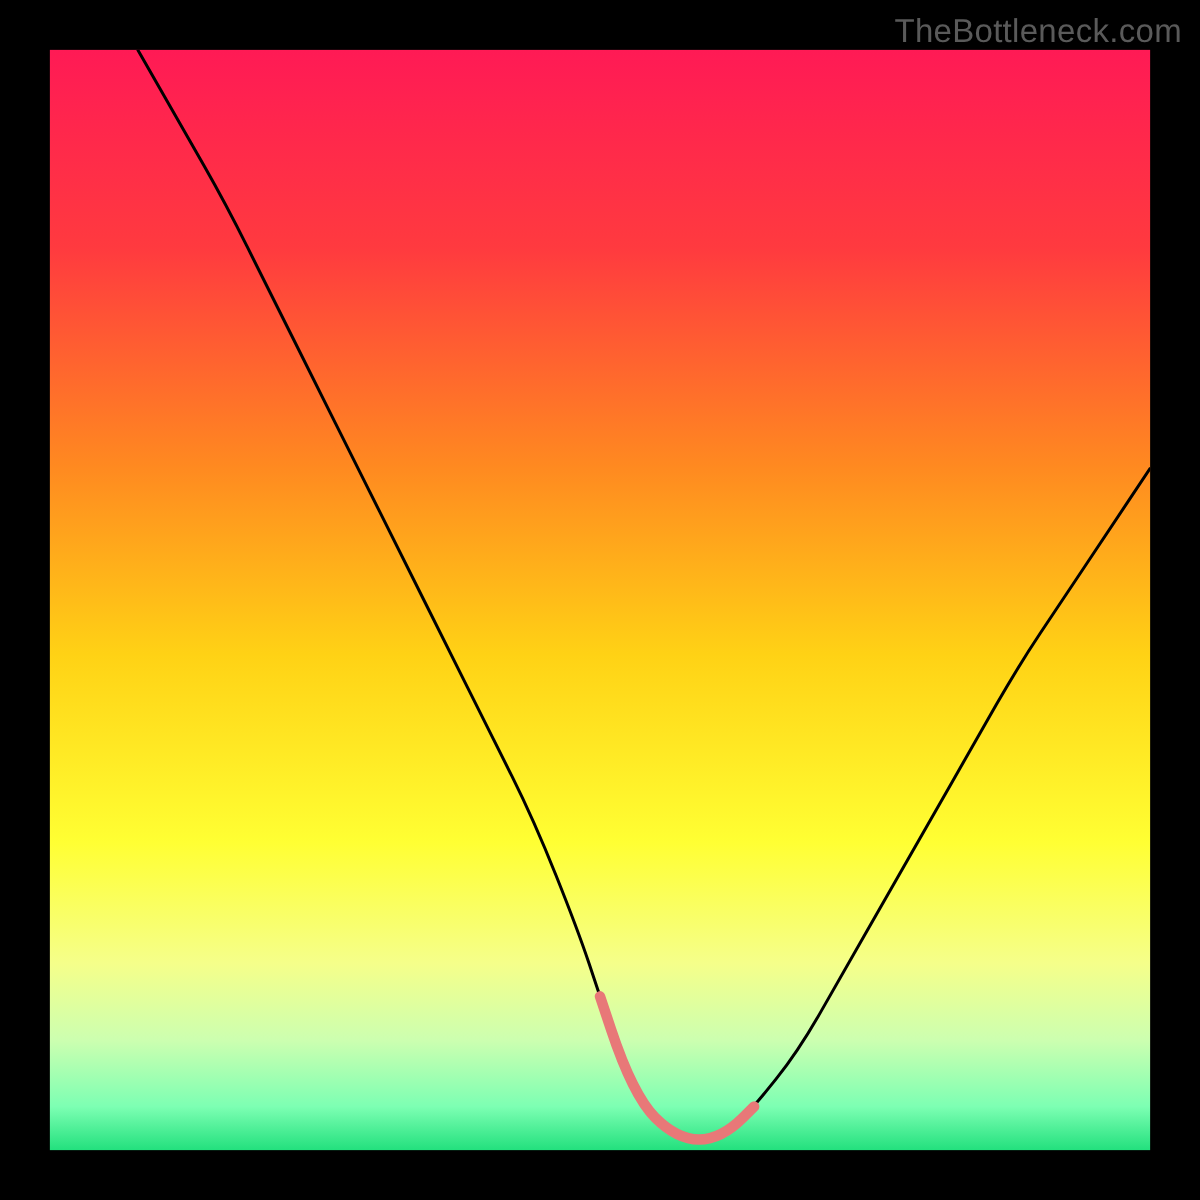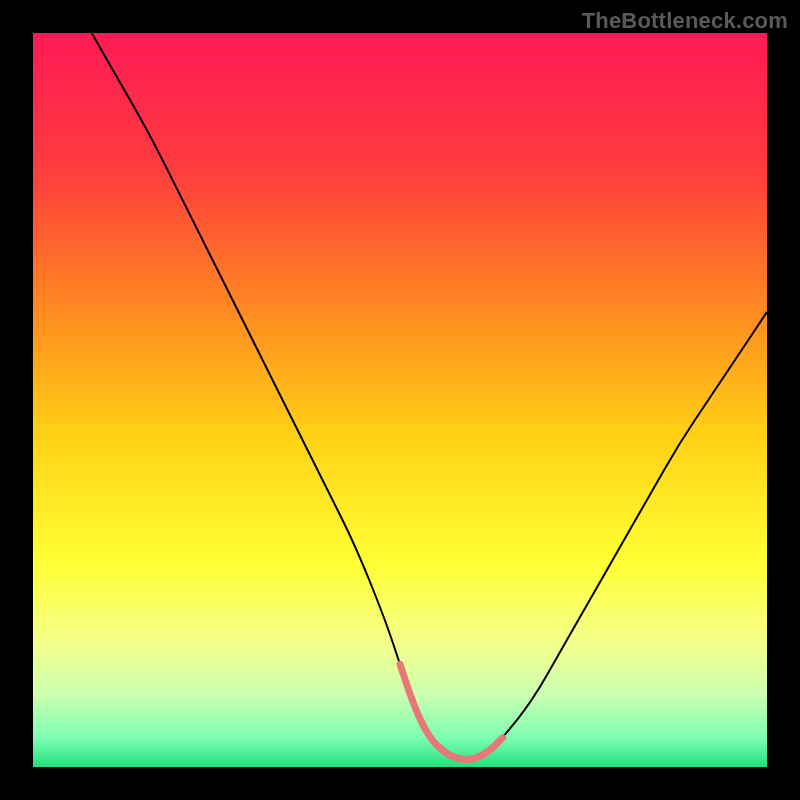--- a/index.html
+++ b/index.html
@@ -10,21 +10,21 @@
     background: #000;
     position: relative;
     font-family: Arial, Helvetica, sans-serif;
   }
   .watermark {
     position: absolute;
     top: 8px;
     right: 12px;
     color: #5a5a5a;
     font-size: 22px;
-    font-weight: 700;
+    font-weight: 400;
     z-index: 10;
     letter-spacing: 0.2px;
   }
   .plot-frame {
     position: absolute;
     top: 33px;
     left: 33px;
     width: 734px;
     height: 734px;
     background: #000;

